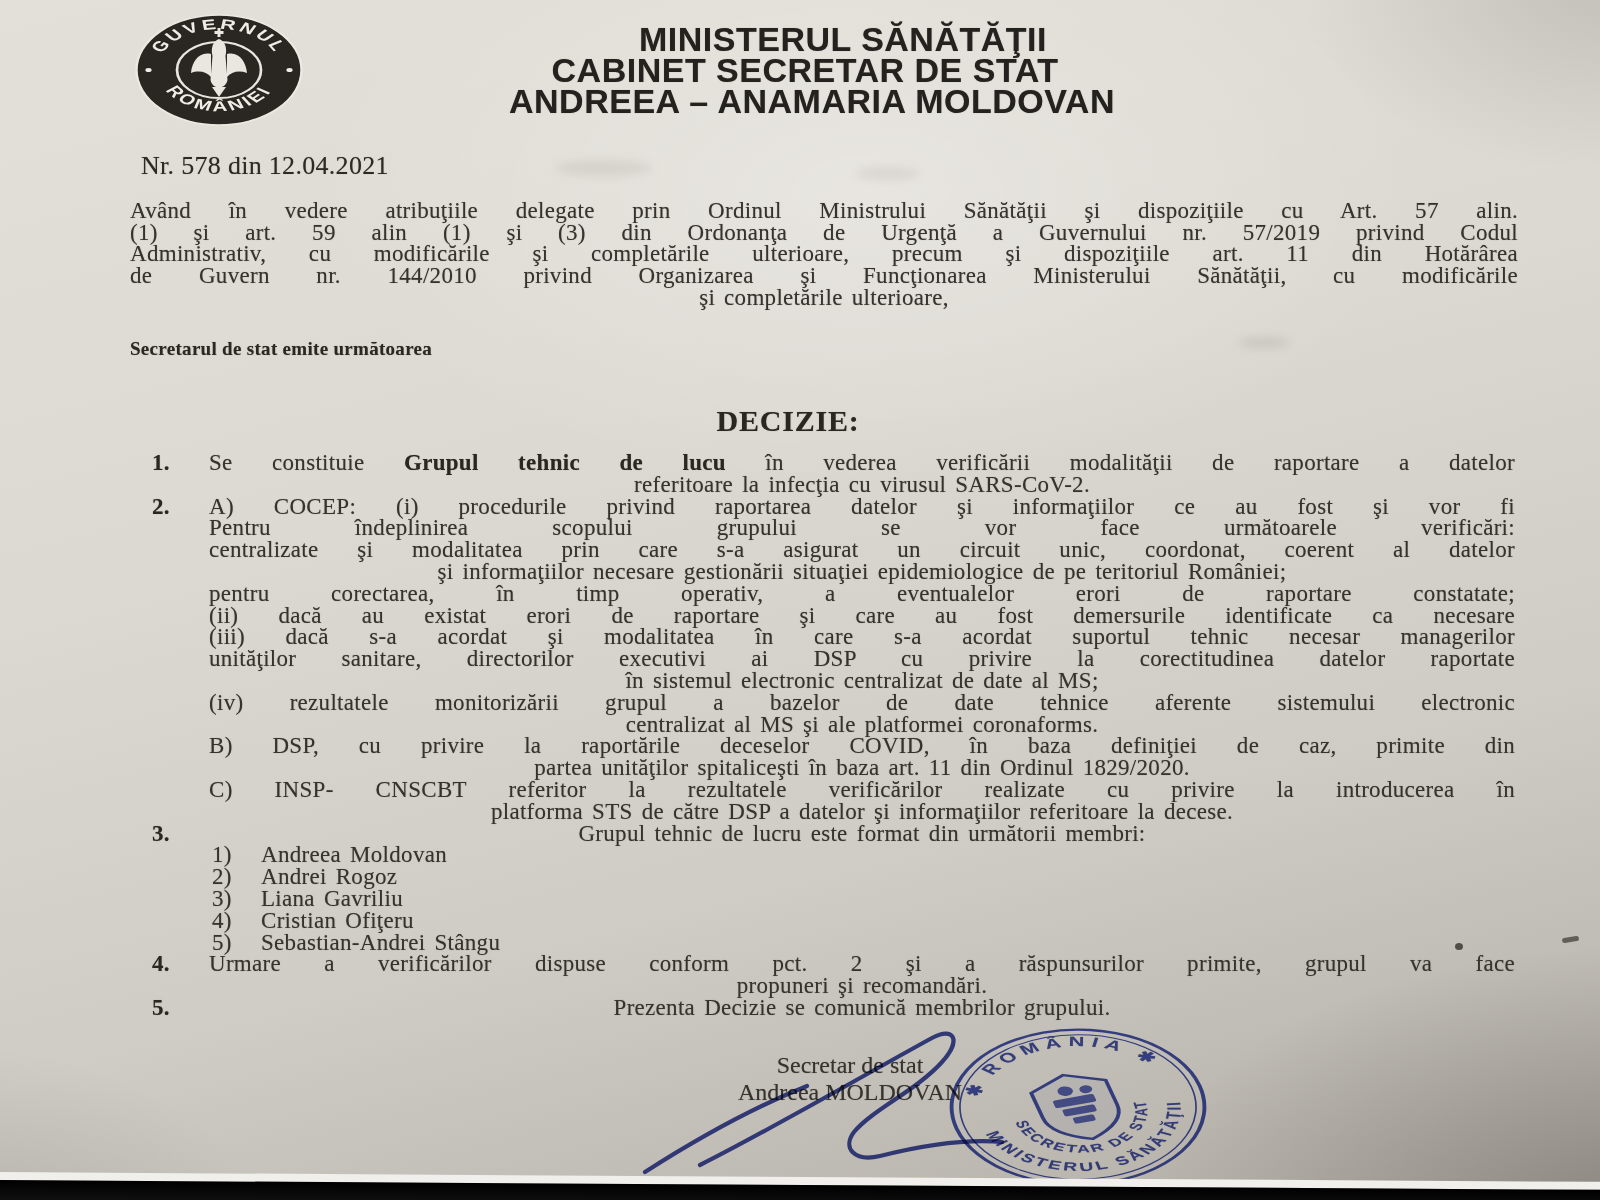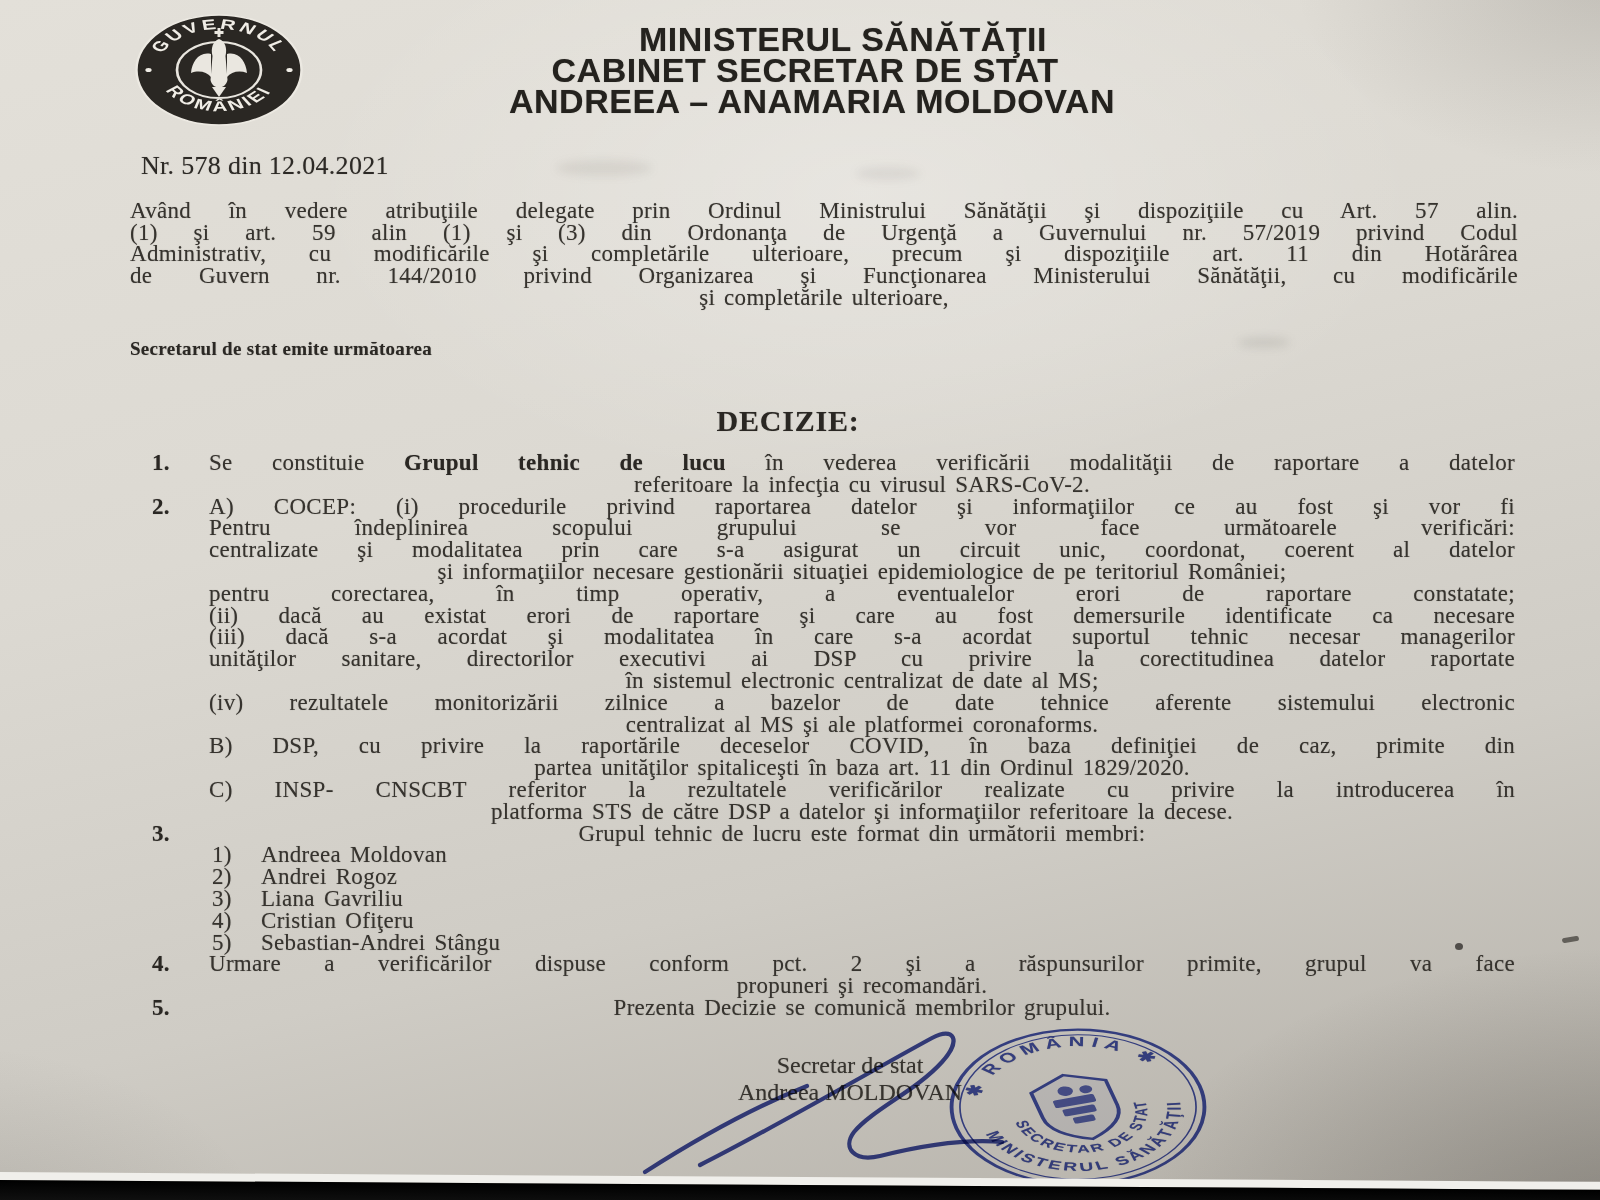--- a/index.html
+++ b/index.html
@@ -124,21 +124,21 @@
           <span class="num">2.</span>
           <div class="line j">A) COCEP: (i) procedurile privind raportarea datelor şi informaţiilor ce au fost şi vor fi</div>
           <div class="line j">Pentru îndeplinirea scopului grupului se vor face următoarele verificări:</div>
           <div class="line j">centralizate şi modalitatea prin care s-a asigurat un circuit unic, coordonat, coerent al datelor</div>
           <div class="line">şi informaţiilor necesare gestionării situaţiei epidemiologice de pe teritoriul României;</div>
           <div class="line j">pentru corectarea, în timp operativ, a eventualelor erori de raportare constatate;</div>
           <div class="line j">(ii) dacă au existat erori de raportare şi care au fost demersurile identificate ca necesare</div>
           <div class="line j">(iii) dacă s-a acordat şi modalitatea în care s-a acordat suportul tehnic necesar managerilor</div>
           <div class="line j">unităţilor sanitare, directorilor executivi ai DSP cu privire la corectitudinea datelor raportate</div>
           <div class="line">în sistemul electronic centralizat de date al MS;</div>
-          <div class="line j">(iv) rezultatele monitorizării zilnice a bazelor de date tehnice aferente sistemului electronic</div>
+          <div class="line j">(iv) rezultatele monitorizării grupul a bazelor de date tehnice aferente sistemului electronic</div>
           <div class="line">centralizat al MS şi ale platformei coronaforms.</div>
           <div class="line j">B) DSP, cu privire la raportările deceselor COVID, în baza definiţiei de caz, primite din</div>
           <div class="line">partea unităţilor spitaliceşti în baza art. 11 din Ordinul 1829/2020.</div>
           <div class="line j">C) INSP- CNSCBT referitor la rezultatele verificărilor realizate cu privire la introducerea în</div>
           <div class="line">platforma STS de către DSP a datelor şi informaţiilor referitoare la decese.</div>
         </div>
         <div class="item">
           <span class="num">3.</span>
           <div class="line">Grupul tehnic de lucru este format din următorii membri:</div>
           <div class="member"><span class="mnum">1)</span><span>Andreea Moldovan</span></div>

